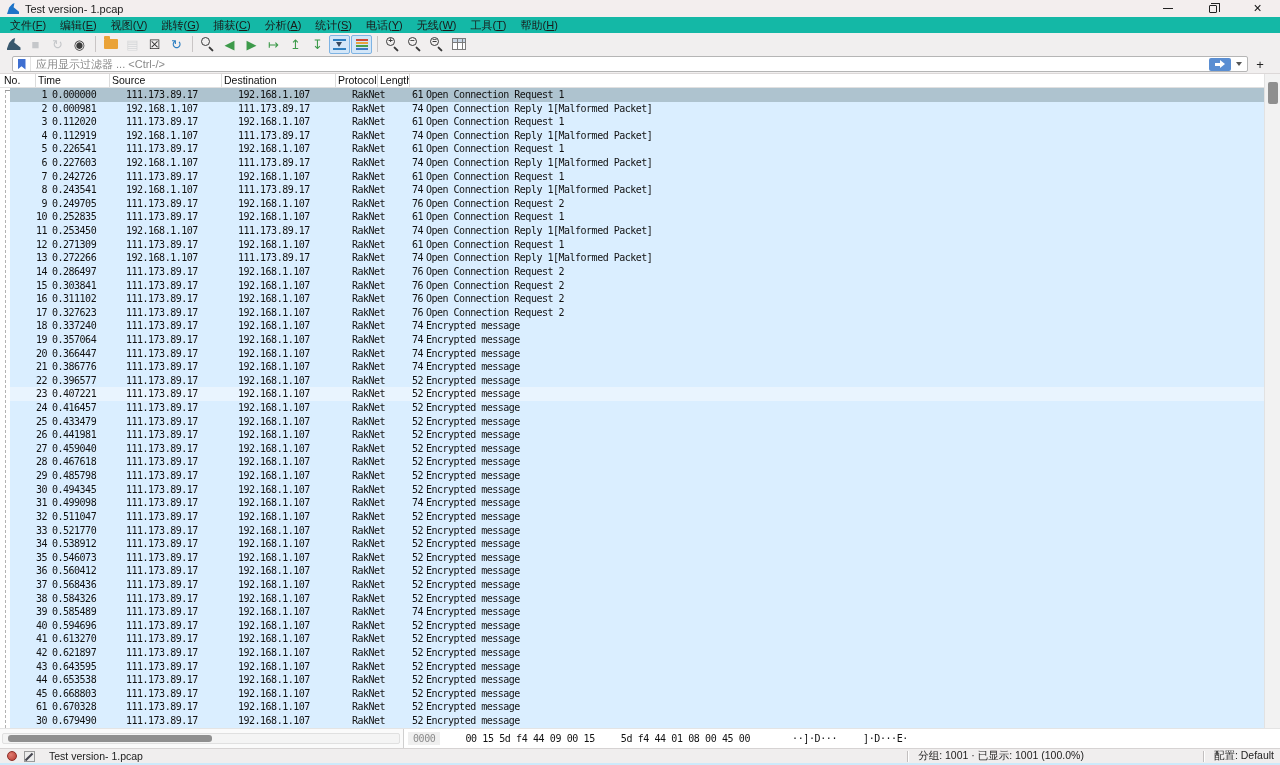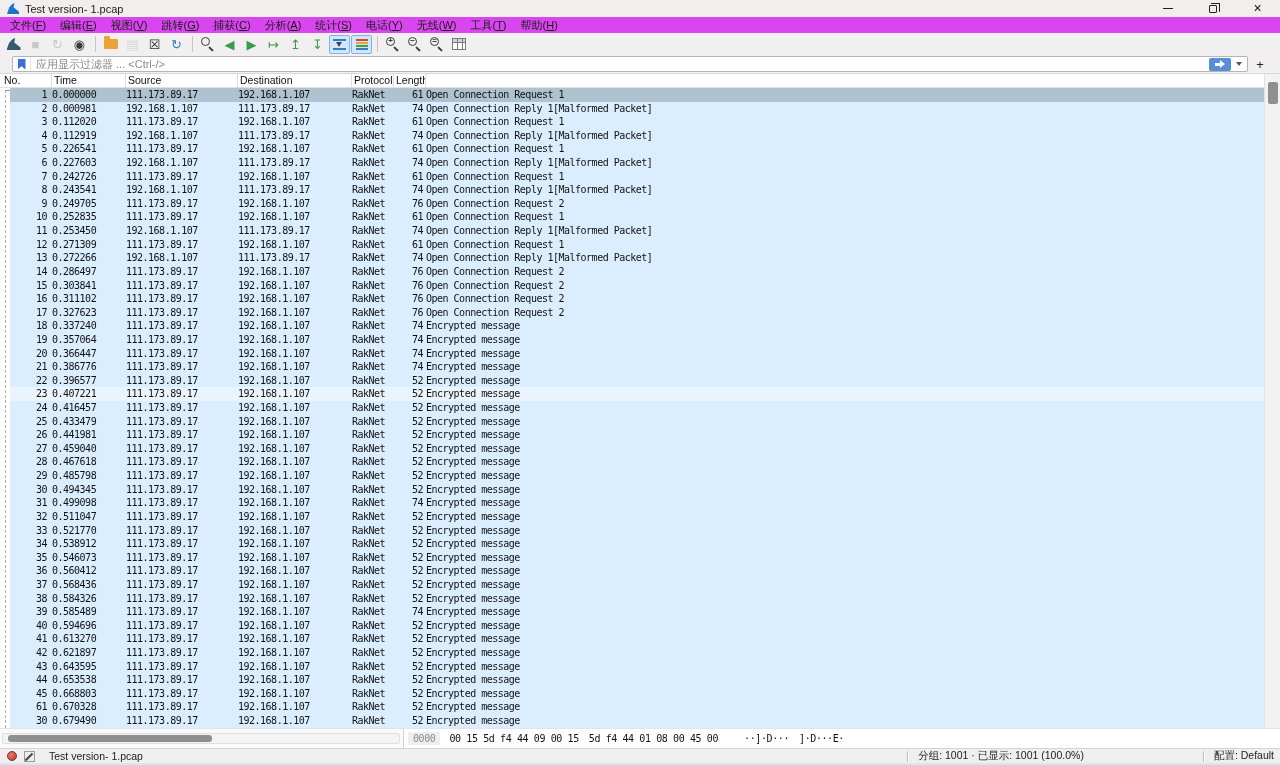--- a/index.html
+++ b/index.html
@@ -13,21 +13,21 @@
   .title-text { font-size:11px; color:#1b1b1b; }
   .win-controls { margin-left:auto; display:flex; height:100%; }
   .win-btn { width:45px; display:flex; align-items:center; justify-content:center; }
   .glyph-min { width:10px; height:1px; background:#222; }
   .glyph-max { width:8px; height:8px; border:1px solid #222; border-radius:1px; position:relative; }
   .glyph-max::before { content:''; position:absolute; top:-3px; left:1px; width:8px; height:8px;
     border-top:1px solid #222; border-right:1px solid #222; border-radius:0 1px 0 0; }
   .glyph-close::before { content:'×'; font-size:14px; line-height:10px; color:#111; }
 
   
-  .menubar { height:16px; background:#d946ef; display:flex; align-items:center; padding-left:3px; }
+  .menubar { height:16px; background:#14b8a6; display:flex; align-items:center; padding-left:3px; }
   .menu-item { padding:1px 7px; color:#1a1a1a; font-size:11px; white-space:nowrap; }
 
   
   .toolbar { height:22px; background:#f1efef; display:flex; align-items:center; padding-left:3px; }
   .ticon { width:21px; height:19px; display:flex; align-items:center; justify-content:center;
     margin-right:1px; border:1px solid transparent; border-radius:2px; font-size:13px; line-height:1; }
   .ticon.disabled { opacity:.5; }
   .ticon.active { background:#d3e6f8; border-color:#7eb3e3; }
   .tsep { width:1px; height:16px; background:#c9c5c5; margin:0 4px; flex:none; }
   .fin-shape { width:14px; height:12px; display:inline-block;
@@ -72,21 +72,21 @@
   .caret-down { width:0; height:0; border-top:4px solid #555; border-left:3.5px solid transparent;
     border-right:3.5px solid transparent; margin:0 5px 0 2px; flex:none; }
   .filter-add-btn { width:16px; text-align:center; font-size:13px; color:#222; margin-left:4px; flex:none; }
 
   
   .packet-area { position:relative; height:654px; background:#fff; }
   .header-row { display:flex; height:14px; background:#fff; border-bottom:1px solid #e0e0e0;
     font-size:10.5px; color:#111; padding-right:16px; }
   .hcell { border-right:1px solid #dcdcdc; padding:0 0 0 2px; white-space:nowrap; overflow:hidden; flex:none; }
   .hcell.c-no { padding-left:4px; }
-  .c-no   { width:52px; }
+  .c-no   { width:36px; }
   .c-time { width:74px; }
   .c-src  { width:112px; }
   .c-dst  { width:114px; }
   .c-proto{ width:42px; }
   .c-len  { width:32px; }
   .c-info { flex:1 1 auto; border-right:none; }
   .rows { position:relative; height:640px; overflow:hidden; width:1264px;
     font-family:"DejaVu Sans Mono","Liberation Mono",monospace; font-size:10px; letter-spacing:-0.5px; }
   .prow { display:flex; height:13.62px; line-height:13.6px; }
   .gut { width:10px; flex:none; background:#fff; }
@@ -103,21 +103,21 @@
   .vthumb { position:absolute; top:8px; left:3px; width:10px; height:22px; background:#8f8f8f; border-radius:2px; }
 
   
   .bottom-strip { height:20px; display:flex; background:#fafafa; border-top:1px solid #e4e4e4; }
   .hscroll-region { width:404px; position:relative; border-right:1px solid #cfcfcf; flex:none; }
   .htrack { position:absolute; left:2px; right:3px; top:4px; height:11px; background:#f4f4f4;
     border:1px solid #e0e0e0; border-radius:2px; }
   .hthumb { position:absolute; left:8px; top:6px; width:204px; height:7px; background:#8f8f8f; border-radius:3px; }
   .bytes-pane { flex:1; background:#fff; display:flex; align-items:center; padding-left:4px;
     font-family:"DejaVu Sans Mono","Liberation Mono",monospace; font-size:10px; letter-spacing:-0.4px;
-    white-space:nowrap; overflow:hidden; }
+    white-space:nowrap; overflow:hidden;gap:16px; }
   .offset { color:#8a8a8a; background:#efefef; padding:1px 5px; margin-right:9px; }
   .hexg2 { margin-left:10px; }
   .asciig1 { margin-left:26px; }
   .asciig2 { margin-left:10px; }
 
   
   .statusbar { height:15px; background:#f0eeee; border-top:1px solid #d6d3d3; display:flex;
     align-items:center; font-size:10.5px; color:#222; }
   .expert-dot { width:10px; height:10px; border-radius:50%; margin:0 7px;
     background:radial-gradient(circle at 35% 35%, #e description#e07b6f, #b63b33);

